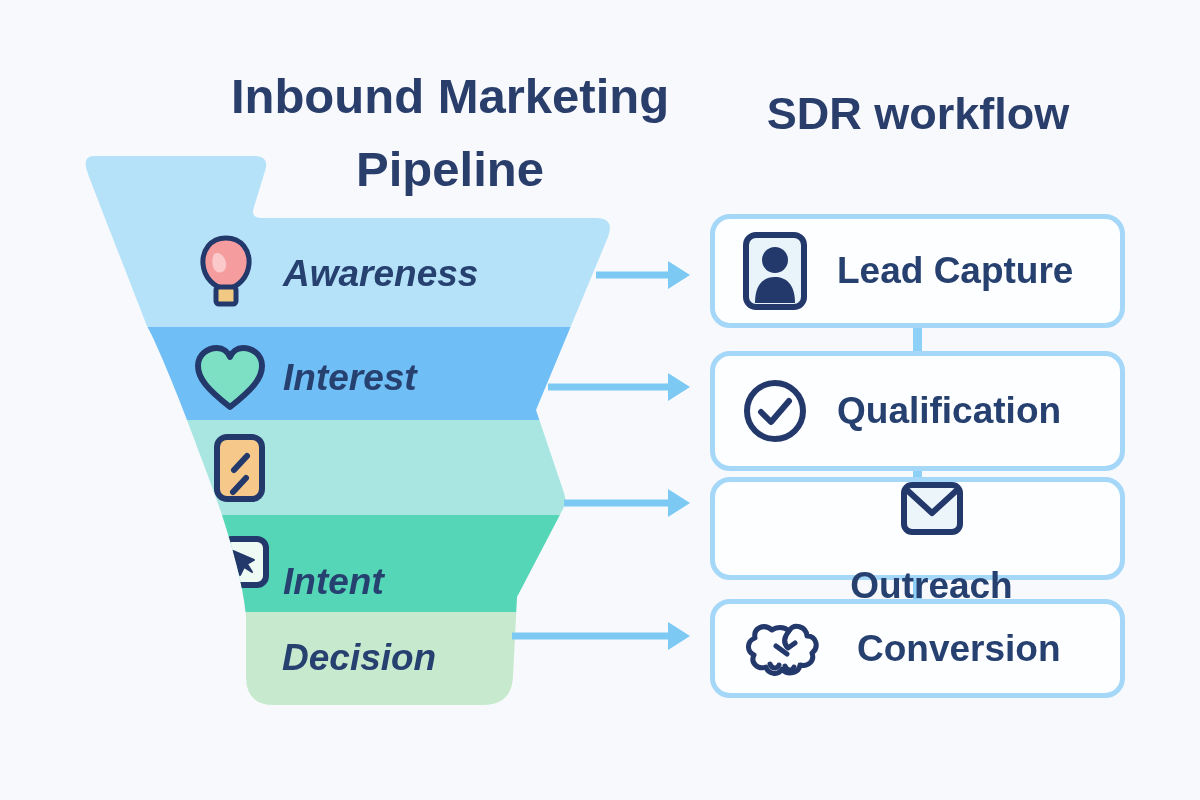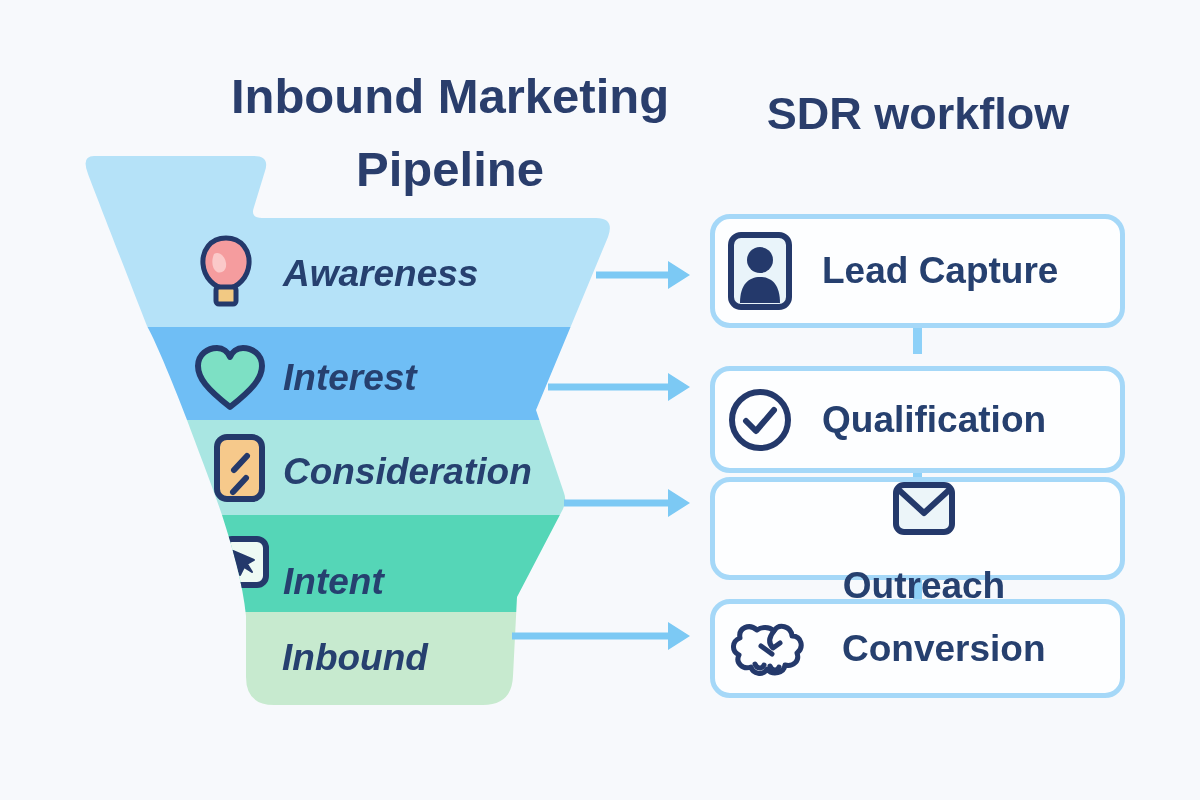--- a/index.html
+++ b/index.html
@@ -31,21 +31,21 @@
   .wf-box{
     position:absolute;
     left:710px;
     width:415px;
     box-sizing:border-box;
     background:#fdfeff;
     border:5px solid #a5d8f8;
     border-radius:20px;
     display:flex;
     align-items:center;
-    padding-left:13px;
+    padding-left:28px;
     gap:30px;
   }
   .wf-label{
     color:#26406f;
     font-weight:700;
     font-size:37px;
     white-space:nowrap;
   }
   .wf-icon{flex:0 0 auto;display:block;}
 </style>
@@ -129,34 +129,33 @@
       <rect x="913" y="455" width="9" height="25" fill="#8ed1f8"></rect>
       <rect x="913" y="577" width="9" height="25" fill="#8ed1f8"></rect>
     </g>
   </svg>
 
   <div class="diagram-title sdr-title">SDR workflow</div>
   <div class="diagram-title funnel-title">Inbound Marketing Pipeline</div>
 
   <div class="stage-label" style="left:283px;top:250px;">Awareness</div>
   <div class="stage-label" style="left:283px;top:354px;">Interest</div>
-  <div class="stage-label" style="left:283px;top:448px;">Consideration</div>
   <div class="stage-label" style="left:283px;top:558px;">Intent</div>
-  <div class="stage-label" style="left:282px;top:634px;">Inbound</div>
+  <div class="stage-label" style="left:282px;top:634px;">Decision</div>
 
   <div class="wf-box" style="top:214px;height:114px;">
     <svg class="wf-icon" width="64" height="78" viewBox="0 0 64 78">
       <rect x="3" y="3" width="58" height="72" rx="10" stroke="#24396b" stroke-width="6" fill="#e9f4fa"></rect>
       <circle cx="32" cy="28" r="13" fill="#24396b"></circle>
       <path d="M 12 71 C 12 52 21 45 32 45 C 43 45 52 52 52 71 Z" fill="#24396b"></path>
     </svg>
     <span class="wf-label">Lead Capture</span>
   </div>
 
-  <div class="wf-box" style="top:366px;height:107px;">
+  <div class="wf-box" style="top:351px;height:120px;">
     <svg class="wf-icon" width="64" height="64" viewBox="0 0 64 64">
       <circle cx="32" cy="32" r="28" stroke="#24396b" stroke-width="6" fill="none"></circle>
       <path d="M 18 33 L 28 43 L 46 22" stroke="#24396b" stroke-width="6" fill="none" stroke-linecap="round" stroke-linejoin="round"></path>
     </svg>
     <span class="wf-label">Qualification</span>
   </div>
 
   <div class="wf-box" style="top:477px;height:103px;flex-direction:column;">
     <svg class="wf-icon" width="62" height="53" viewBox="0 0 62 53">
       <rect x="3" y="3" width="56" height="47" rx="8" stroke="#24396b" stroke-width="6" fill="#ecf5f9"></rect>

